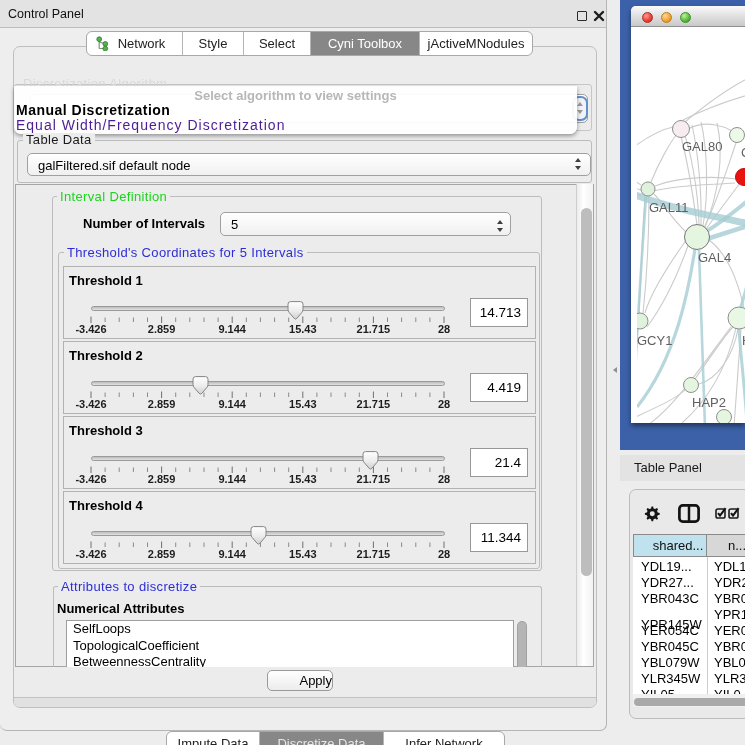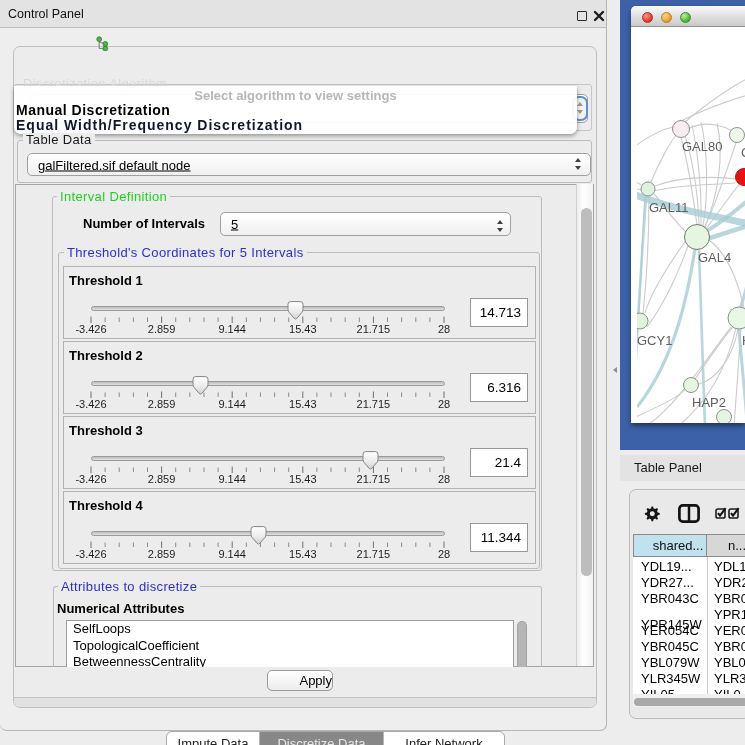--- a/index.html
+++ b/index.html
@@ -20,43 +20,43 @@
 .seg span { display:block; font-size:13px; color:#222; text-align:center; line-height:23px; border-left:1px solid #b5b5b5; white-space:nowrap; }
 .seg span:first-child { border-left:none; }
 .seg span.sel { background:#878787; color:#fff; }
 
 
 .grp { position:absolute; border:1px solid #bcbcbc; border-radius:3px; }
 .grpt { position:absolute; font-size:13px; line-height:14px; background:#ececec; padding:0 3px; white-space:nowrap; letter-spacing:0.35px;text-align:right; }
 
 
 .combo { position:absolute; background:linear-gradient(#ffffff,#f0f0f0); border:1px solid #a0a0a0; border-radius:5px; font-size:13px; color:#000; }
-.combo .v { position:absolute; left:10px; top:50%; transform:translateY(-50%); white-space:nowrap;text-decoration:underline; }
+.combo .v { position:absolute; left:10px; top:50%; transform:translateY(-50%); white-space:nowrap; }
 .updn { position:absolute; width:7px; height:12px; }
 .updn i { position:absolute; left:0; width:0; height:0; border-left:3.5px solid transparent; border-right:3.5px solid transparent; }
 .updn i.u { top:0; border-bottom:4.5px solid #3f3f3f; }
 .updn i.d { bottom:0; border-top:4.5px solid #3f3f3f; }
 
 
 .tbox { position:absolute; left:63px; width:473px; height:73px; border:1px solid #b2b2b2; background:#ececec; }
 .tbox .lab { position:absolute; left:5px; top:6px; font-size:13px; font-weight:bold; color:#000; }
 .track { position:absolute; left:27px; top:39px; width:354px; height:5px; border-radius:2.5px; background:linear-gradient(#bcbcbc,#e2e2e2); border:1px solid #9a9a9a; }
-.ticklbl { position:absolute; top:56px; transform:translateX(-50%); font-size:11px; font-weight:normal; color:#1d1d1d; }
+.ticklbl { position:absolute; top:56px; transform:translateX(-50%); font-size:11px; font-weight:bold; color:#1d1d1d; }
 .vbox { position:absolute; left:406px; top:31px; width:58px; height:29px; background:#fff; border:1px solid #989898; font-size:13.5px; color:#000; text-align:right; line-height:27px; padding-right:6px; }
 .thumb { position:absolute; top:34px; width:17px; height:20px; }
 
 
 #attrlist { left:66px; top:620px; width:448px; height:47px; background:#fff; border:1px solid #9e9e9e; border-bottom:none; font-size:13px; color:#000; overflow:hidden; }
 #attrlist div { padding-left:6px; height:16.5px; line-height:16.5px; }
 
 
 #popup { left:14px; top:86px; width:563px; height:48px; background:rgba(255,255,255,0.94); border-radius:0 0 7px 7px; box-shadow:0 2px 4px rgba(0,0,0,0.38); }
 #popup .p1 { position:absolute; left:0; right:0; top:2px; text-align:center; font-size:13px; font-weight:bold; color:#b7b7b7; }
 #popup .p2 { position:absolute; left:2px; top:16px; font-size:14px; font-weight:bold; color:#000; letter-spacing:0.5px; }
-#popup .p3 { position:absolute; left:2px; top:30.5px; font-size:14px; color:#0f172a; letter-spacing:1px;font-weight:bold; }
+#popup .p3 { position:absolute; left:2px; top:30.5px; font-size:14px; color:#4c1d95; letter-spacing:1px; }
 
 
 #bluezone { left:620px; top:0; width:125px; height:450px; background:#3c61a8; }
 #netwin { position:absolute; left:11px; top:6px; width:114px; height:417px; background:#fff; border-radius:5px 0 0 0; box-shadow:0 3px 5px rgba(0,0,0,0.45); }
 #nettitle { position:absolute; left:0; top:0; width:114px; height:21px; background:linear-gradient(#fbfbfb 0%,#e3e3e3 45%,#c9c9c9 100%); border-bottom:1px solid #919191; border-radius:5px 0 0 0; }
 .tl { position:absolute; top:6px; width:11px; height:11px; border-radius:50%; }
 #netcanvas { position:absolute; left:0; top:21px; width:114px; height:396px; overflow:hidden; background:#fff;margin-left:6px; }
 
 #tpbar { left:620px; top:455px; width:125px; height:26px; background:#e3e3e3; }
 #tpbar .t { position:absolute; left:14px; top:5px; font-size:13px; color:#1a1a1a; }
@@ -75,20 +75,27 @@
         <span class="t">Control Panel</span>
       </div>
     <div id="floatico" class="abs"></div>
     <svg class="abs" style="left:593px;top:10px" width="12" height="12" viewBox="0 0 12 12">
         <path d="M2 2 L10 10 M10 2 L2 10" stroke="#1c1c1c" stroke-width="2.4" stroke-linecap="round"></path>
       </svg>
     <div id="panel" class="abs"></div>
     <div class="abs" style="left:14px;top:697px;width:582px;height:1px;background:#c2c2c2"></div>
     <div class="abs" style="left:14px;top:698px;width:582px;height:9px;background:#e1e1e1;border-radius:0 0 6px 6px"></div>
 
+    <div class="seg" style="left:86px;top:31px;height:25px;">
+      <span style="width:95px;line-height:24px;padding-left:14px">Network</span>
+      <span style="width:61px;line-height:24px">Style</span>
+      <span style="width:67px;line-height:24px">Select</span>
+      <span class="sel" style="width:109px;line-height:24px">Cyni Toolbox</span>
+      <span style="width:113px;line-height:24px">jActiveMNodules</span>
+    </div>
     <svg class="abs" style="left:96px;top:36px" width="13" height="15" viewBox="0 0 13 15">
       <path d="M3.2 4 V12.5 M3.2 6 L8.8 7.8 M3.2 12.5 H8.8" stroke="#7c8f7c" stroke-width="1.2" fill="none"></path>
       <circle cx="3.2" cy="3.2" r="2.4" fill="#55b34f" stroke="#2f7a2c" stroke-width="0.8"></circle>
       <circle cx="9.3" cy="7.9" r="2.4" fill="#55b34f" stroke="#2f7a2c" stroke-width="0.8"></circle>
       <circle cx="9.3" cy="12.6" r="2.4" fill="#55b34f" stroke="#2f7a2c" stroke-width="0.8"></circle>
     </svg>
 
     <div class="grp" style="left:14px;top:84px;width:578px;height:47px;border-color:#c6c6c6"></div>
     <div class="grpt" style="left:20px;top:77px;color:#d9d9d9;background:transparent">Discretization Algorithm</div>
     <div class="combo" style="left:30px;top:94px;width:558px;height:29px;"></div>
@@ -223,21 +230,21 @@
 <svg class="thumb" style="left:128.0px" width="17" height="20" viewBox="0 0 17 20">
 <defs>
             <linearGradient id="thg2" x1="0" y1="0" x2="0" y2="1">
               <stop offset="0" stop-color="#ffffff"></stop>
               <stop offset="0.55" stop-color="#ececec"></stop>
               <stop offset="1" stop-color="#cfcfcf"></stop>
             </linearGradient>
           </defs>
 <path d="M3.6 0.6 H13.4 Q16 0.6 16 3.2 V8.6 Q16 10.2 14.9 11.4 L9.9 17.3 Q8.5 18.9 7.1 17.3 L2.1 11.4 Q1 10.2 1 8.6 V3.2 Q1 0.6 3.6 0.6 Z" fill="url(#thg2)" stroke="#848484" stroke-width="1"></path>
 </svg>
-<div class="vbox">6.316</div>
+<div class="vbox">4.419</div>
 </div>
 <div class="tbox" style="top:416px">
 <span class="lab">Threshold 3</span>
 <div class="track"></div>
 <svg class="abs" style="left:26px;top:49px" width="356" height="8" viewBox="0 0 356 8">
           <line x1="1.0" y1="0.5" x2="1.0" y2="7" stroke="#6f6f6f" stroke-width="1"></line>
           <line x1="15.1" y1="1.5" x2="15.1" y2="6" stroke="#8a8a8a" stroke-width="1"></line>
           <line x1="29.2" y1="1.5" x2="29.2" y2="6" stroke="#8a8a8a" stroke-width="1"></line>
           <line x1="43.4" y1="1.5" x2="43.4" y2="6" stroke="#8a8a8a" stroke-width="1"></line>
           <line x1="57.5" y1="1.5" x2="57.5" y2="6" stroke="#8a8a8a" stroke-width="1"></line>

